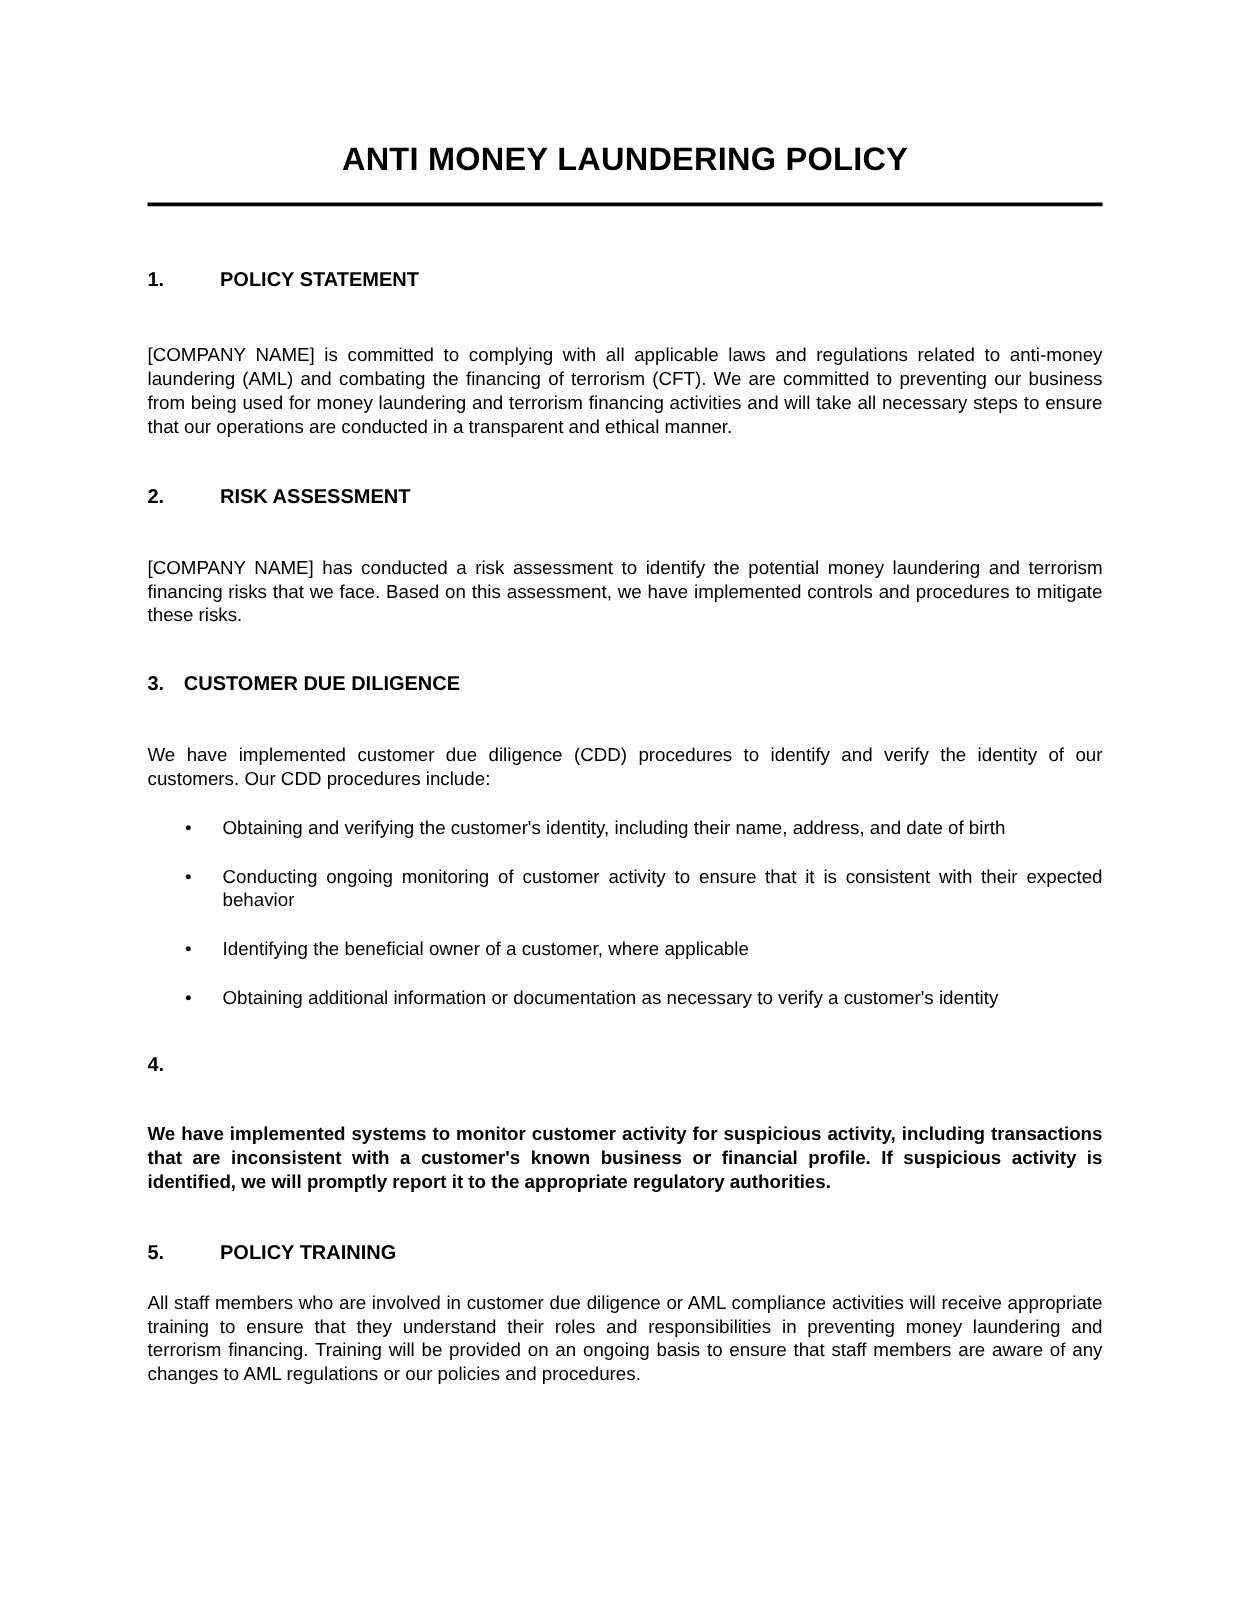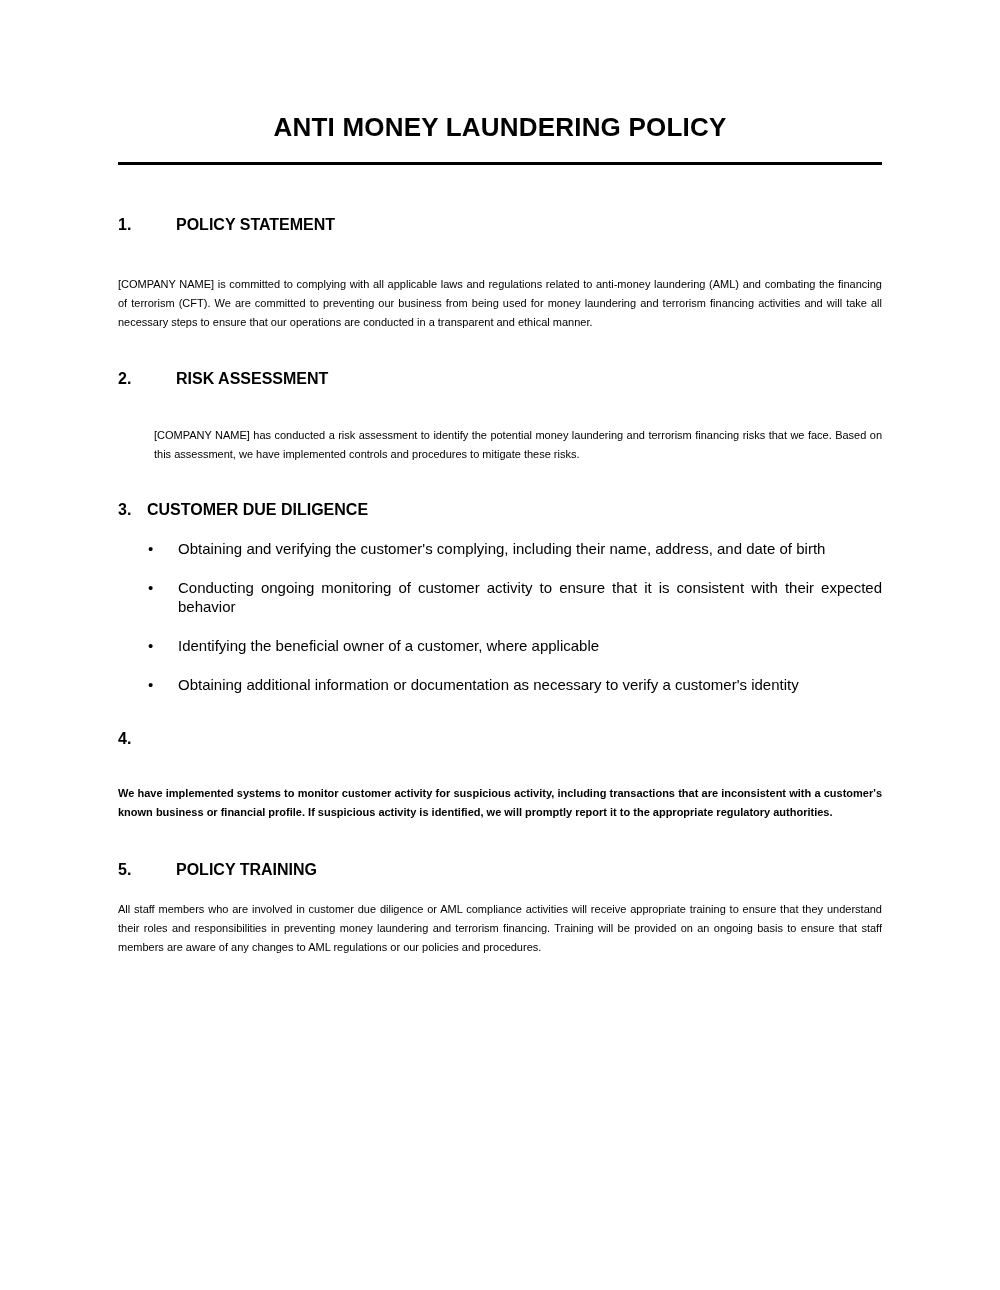--- a/index.html
+++ b/index.html
@@ -36,21 +36,21 @@
     line-height: 19px;
     margin-top: 37px;
   }
   .section-heading.first {
     margin-top: 50px;
   }
   .sec-num { flex: 0 0 auto; }
   .sec-num.wide { width: 58px; }
   .sec-num.narrow { width: 29px; }
   .para {
-    font-size: 11px;
+    font-size: 15px;
     line-height: 19px;
     text-align: justify;
     margin-top: 41px;
   }
   .bullet-list {
     list-style: none;
     margin-top: 20px;
   }
   .bullet-item {
     display: flex;
@@ -68,21 +68,21 @@
     text-align: justify;
   }
   
   .s2-heading { margin-top: 37px; }
   .s3-heading { margin-top: 36px; }
   .s3-para { margin-top: 38px; }
   .s4-heading { margin-top: 35px; }
   .s4-para { margin-top: 36px; font-weight: bold; }
   .s5-heading { margin-top: 38px; }
   .s5-para { margin-top: 21px; }
-  .s2-para { margin-top: 38px; margin-left: 36px; }
+  .s2-para { margin-top: 38px; }
   .footer {
     position: absolute;
     left: 118px;
     right: 118px;
     top: 1183px;
     border-top: 3px solid #000000;
     padding-top: 9px;
     display: flex;
     justify-content: space-between;
     font-size: 15px;
@@ -107,25 +107,26 @@
     <div class="section-heading s2-heading">
       <span class="sec-num wide">2.</span>
       <span class="sec-text">RISK ASSESSMENT</span>
     </div>
     <p class="para s2-para">[COMPANY NAME] has conducted a risk assessment to identify the potential money laundering and terrorism financing risks that we face. Based on this assessment, we have implemented controls and procedures to mitigate these risks.</p>
 
     <div class="section-heading s3-heading">
       <span class="sec-num narrow">3.</span>
       <span class="sec-text">CUSTOMER DUE DILIGENCE</span>
     </div>
+    <p class="para s3-para">We have implemented customer due diligence (CDD) procedures to identify and verify the identity of our customers. Our CDD procedures include:</p>
 
     <ul class="bullet-list">
       <li class="bullet-item">
         <span class="bullet-marker">•</span>
-        <span class="bullet-text">Obtaining and verifying the customer's complying, including their name, address, and date of birth</span>
+        <span class="bullet-text">Obtaining and verifying the customer's identity, including their name, address, and date of birth</span>
       </li>
       <li class="bullet-item">
         <span class="bullet-marker">•</span>
         <span class="bullet-text">Conducting ongoing monitoring of customer activity to ensure that it is consistent with their expected behavior</span>
       </li>
       <li class="bullet-item">
         <span class="bullet-marker">•</span>
         <span class="bullet-text">Identifying the beneficial owner of a customer, where applicable</span>
       </li>
       <li class="bullet-item">

